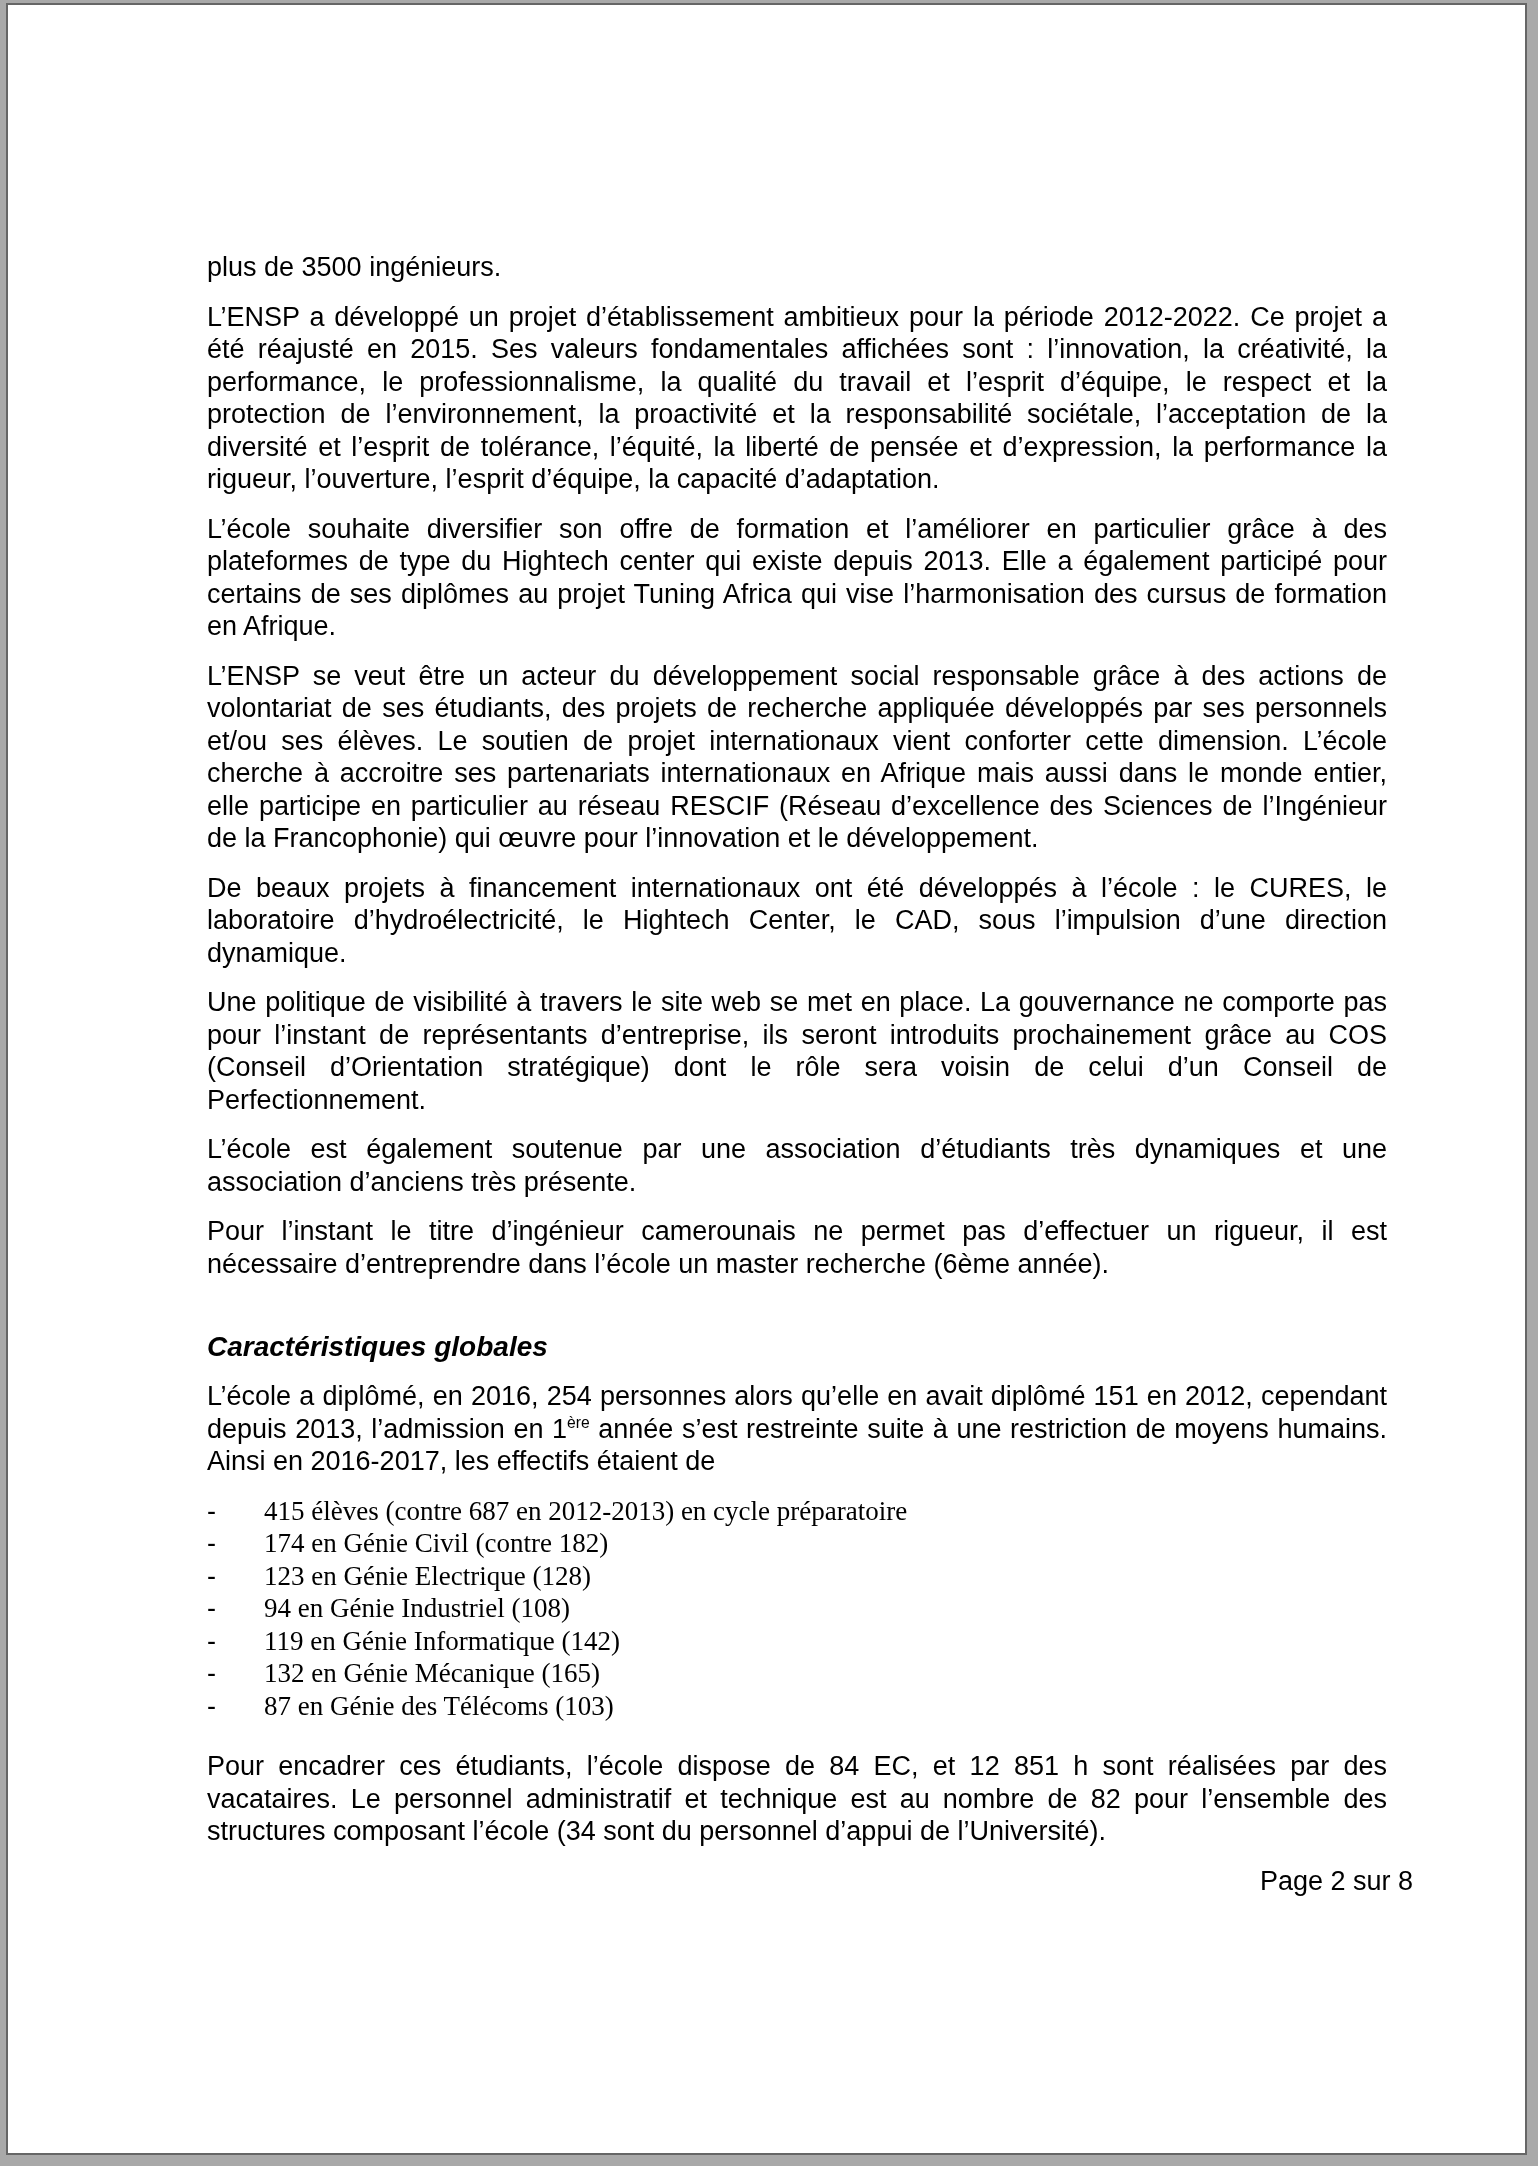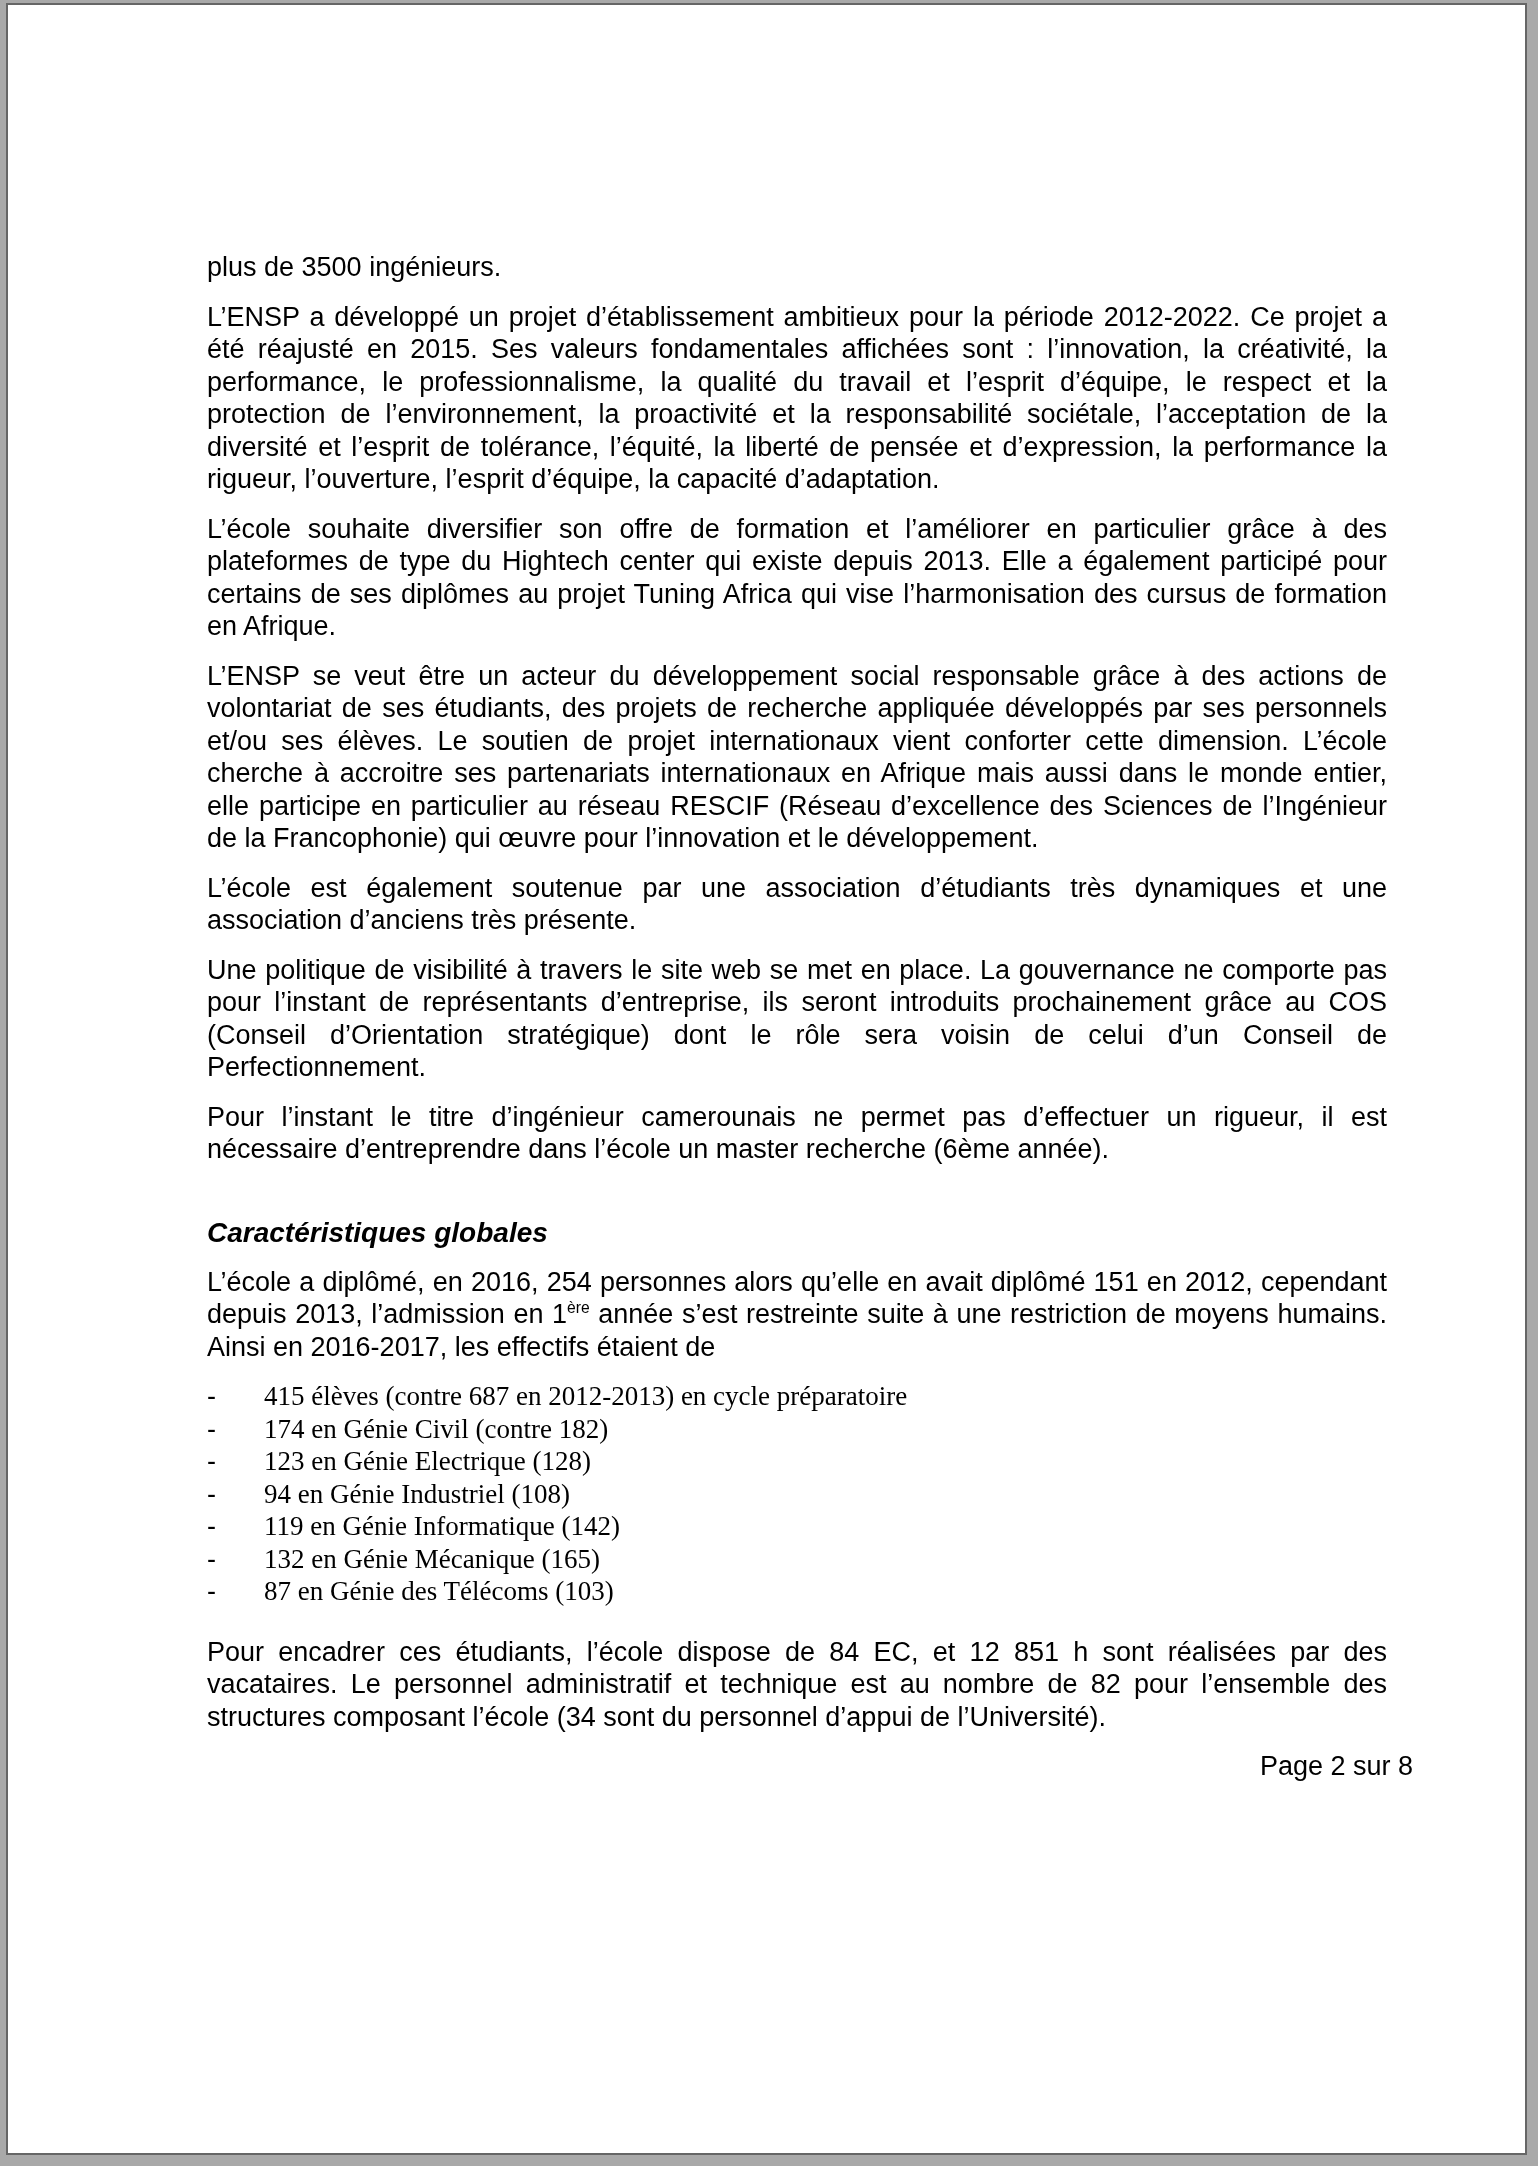--- a/index.html
+++ b/index.html
@@ -73,24 +73,25 @@
 
       <p class="para intro">plus de 3500 ingénieurs.</p>
 
       <p class="para">L’ENSP a développé un projet d’établissement ambitieux pour la période 2012-2022. Ce projet a été réajusté en 2015. Ses valeurs fondamentales affichées sont : l’innovation, la créativité, la performance, le professionnalisme, la qualité du travail et l’esprit d’équipe, le respect et la protection de l’environnement, la proactivité et la responsabilité sociétale, l’acceptation de la diversité et l’esprit de tolérance, l’équité, la liberté de pensée et d’expression, la performance la rigueur, l’ouverture, l’esprit d’équipe, la capacité d’adaptation.</p>
 
       <p class="para">L’école souhaite diversifier son offre de formation et l’améliorer en particulier grâce à des plateformes de type du Hightech center qui existe depuis 2013. Elle a également participé pour certains de ses diplômes au projet Tuning Africa qui vise l’harmonisation des cursus de formation en Afrique.</p>
 
 
       <p class="para">L’ENSP se veut être un acteur du développement social responsable grâce à des actions de volontariat de ses étudiants, des projets de recherche appliquée développés par ses personnels et/ou ses élèves. Le soutien de projet internationaux vient conforter cette dimension. L’école cherche à accroitre ses partenariats internationaux en Afrique mais aussi dans le monde entier, elle participe en particulier au réseau RESCIF (Réseau d’excellence des Sciences de l’Ingénieur de la Francophonie) qui œuvre pour l’innovation et le développement.</p>
 
+      <p class="para">De beaux projets à financement internationaux ont été développés à l’école : le CURES, le laboratoire d’hydroélectricité, le Hightech Center, le CAD, sous l’impulsion d’une direction dynamique.</p>
+
+      <p class="para">Une politique de visibilité à travers le site web se met en place. La gouvernance ne comporte pas pour l’instant de représentants d’entreprise, ils seront introduits prochainement grâce au COS (Conseil d’Orientation stratégique) dont le rôle sera voisin de celui d’un Conseil de Perfectionnement.</p>
 
       <p class="para">L’école est également soutenue par une association d’étudiants très dynamiques et une association d’anciens très présente.</p>
-
-      <p class="para">Une politique de visibilité à travers le site web se met en place. La gouvernance ne comporte pas pour l’instant de représentants d’entreprise, ils seront introduits prochainement grâce au COS (Conseil d’Orientation stratégique) dont le rôle sera voisin de celui d’un Conseil de Perfectionnement.</p>
 
 
       <p class="para">Pour l’instant le titre d’ingénieur camerounais ne permet pas d’effectuer un rigueur, il est nécessaire d’entreprendre dans l’école un master recherche (6ème année).</p>
 
       <h2 class="section-heading">Caractéristiques globales</h2>
 
       <p class="para">
         <span>L’école a diplômé, en 2016, 254 personnes alors qu’elle en avait diplômé 151 en 2012, cependant depuis 2013, l’admission en 1</span><sup>ère</sup><span> année s’est restreinte suite à une restriction de moyens humains. Ainsi en 2016-2017, les effectifs étaient de</span>
       </p>
 

